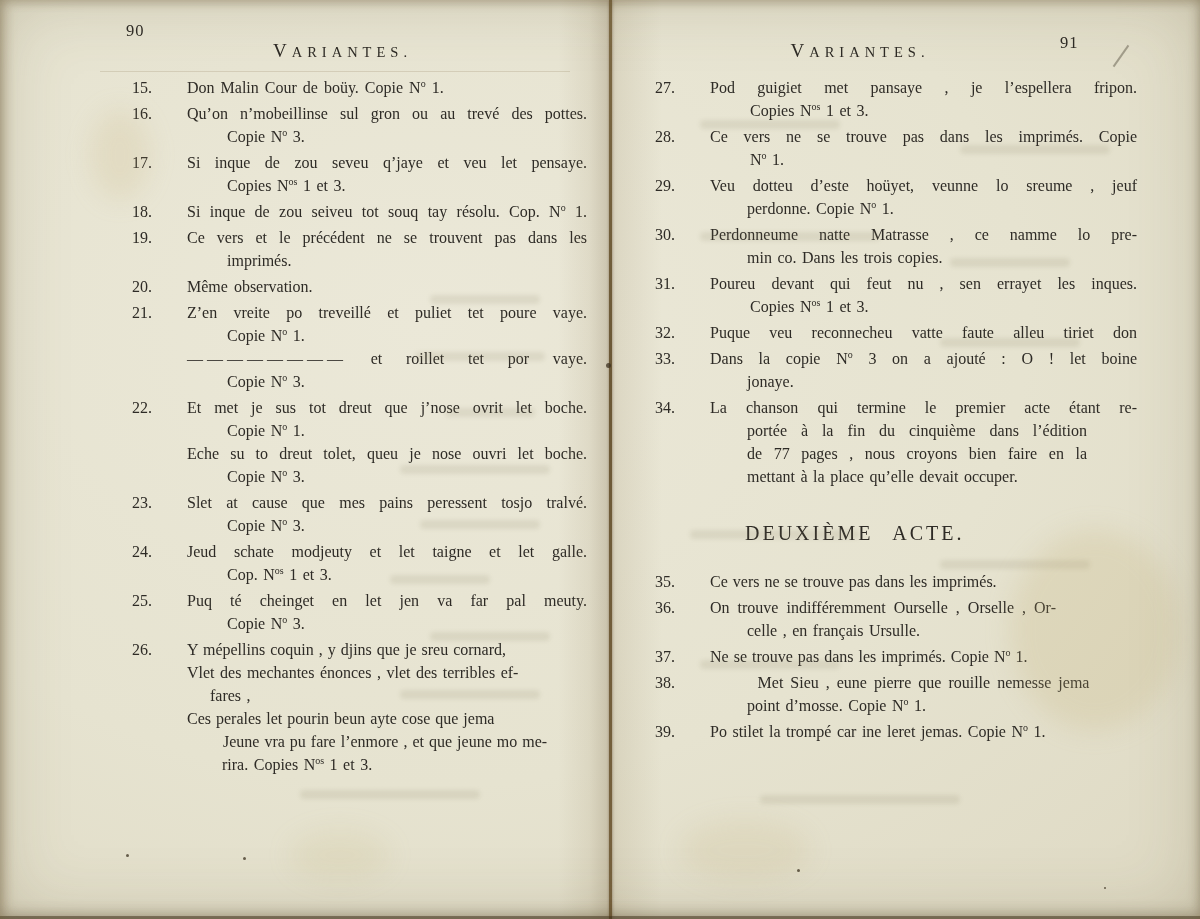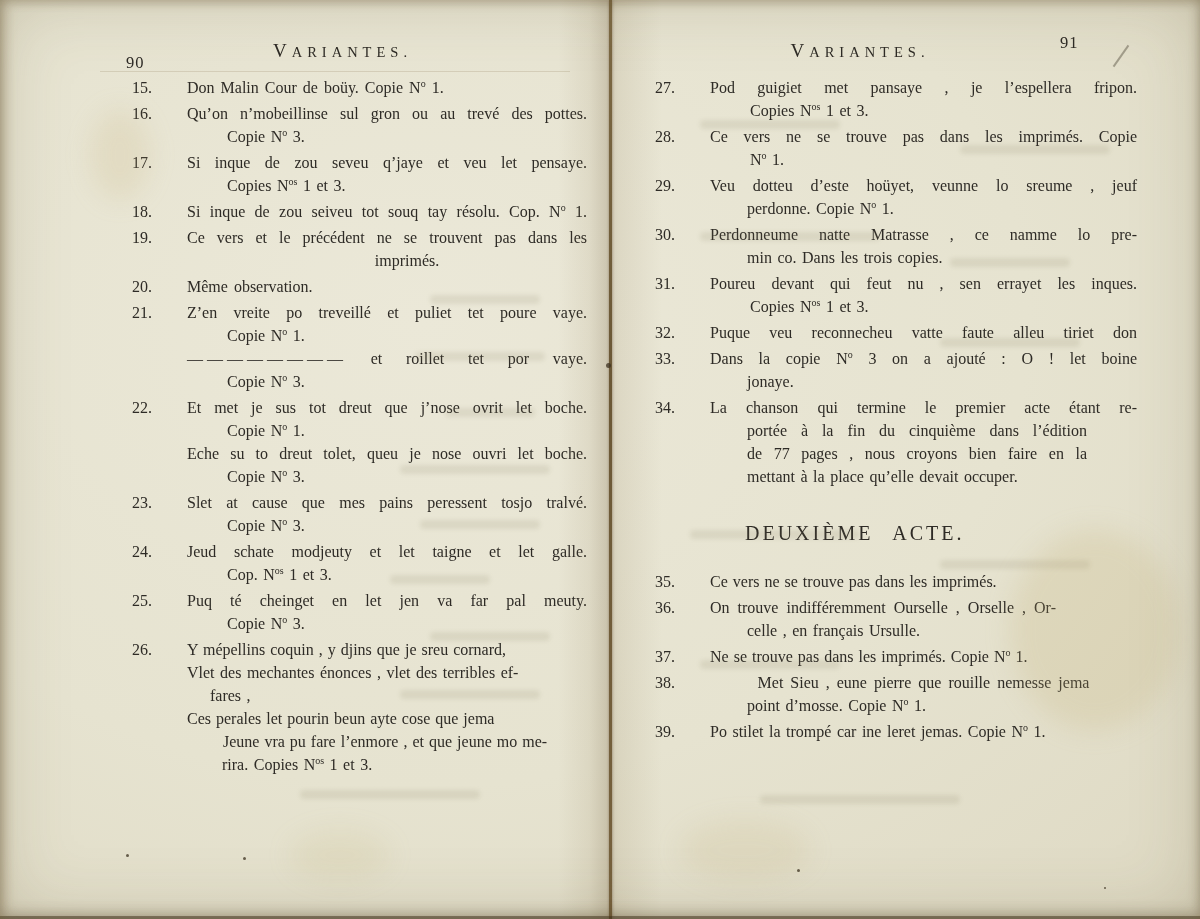--- a/index.html
+++ b/index.html
@@ -20,21 +20,21 @@
     background:linear-gradient(90deg, rgba(130,110,70,0) 0%, rgba(130,110,70,0.10) 30%,
       rgba(110,90,55,0.22) 46%, rgba(130,110,70,0.12) 58%, rgba(130,110,70,0) 100%);
   }
   .binding-line{
     position:absolute;left:609px;top:0;width:3px;height:919px;
     background:linear-gradient(180deg,#7d6a45,#6b5836 40%,#77623e);
     box-shadow:0 0 3px rgba(90,70,40,0.6);
   }
   .edge-bottom{position:absolute;left:0;bottom:0;width:100%;height:3px;background:rgba(45,35,18,0.5);}
   .page-number{position:absolute;font-size:16.5px;letter-spacing:1px;}
-  .pn-left{left:126px;top:53px;}
+  .pn-left{left:126px;top:21px;}
   .pn-right{left:1060px;top:33px;}
   .running-title{position:absolute;top:40px;font-size:14.5px;letter-spacing:5px;}
   .running-title::first-letter{font-size:19px;}
   .rt-left{left:115px;width:455px;text-align:center;}
   .rt-right{left:640px;width:440px;text-align:center;}
   .content{position:absolute;top:76px;font-size:16px;}
   .content-left{left:132px;width:455px;}
   .content-right{left:655px;width:482px;}
   .entry{position:relative;padding-left:55px;margin-bottom:3px;}
   .num{position:absolute;left:0;top:0;line-height:23px;}
@@ -72,21 +72,21 @@
         <div class="line j"><span class="">Si inque de zou seveu q’jaye et veu let pensaye.</span></div>
         <div class="line" style="margin-left: 40px;"><span class="it ">Copies N<sup>os</sup> 1 et 3.</span></div>
       </div>
       <div class="entry">
         <span class="num">18.</span>
         <div class="line j"><span class="">Si inque de zou seiveu tot souq tay résolu. </span><span class="it ">Cop. N<sup>o</sup> 1.</span></div>
       </div>
       <div class="entry">
         <span class="num">19.</span>
         <div class="line j"><span class="">Ce vers et le précédent ne se trouvent pas dans les</span></div>
-        <div class="line" style="margin-left: 40px; text-align: center;"><span class="">imprimés.</span></div>
+        <div class="line" style="margin-left: 40px;"><span class="">imprimés.</span></div>
       </div>
       <div class="entry">
         <span class="num">20.</span>
         <div class="line" style="word-spacing: 2px;"><span class="">Même observation.</span></div>
       </div>
       <div class="entry">
         <span class="num">21.</span>
         <div class="line j"><span class="">Z’en vreite po treveillé et puliet tet poure vaye.</span></div>
         <div class="line" style="margin-left: 40px;"><span class="it ">Copie N<sup>o</sup> 1.</span></div>
         <div class="line j"><span class="dash">————————</span><span class=""> et roillet tet por vaye.</span></div>

